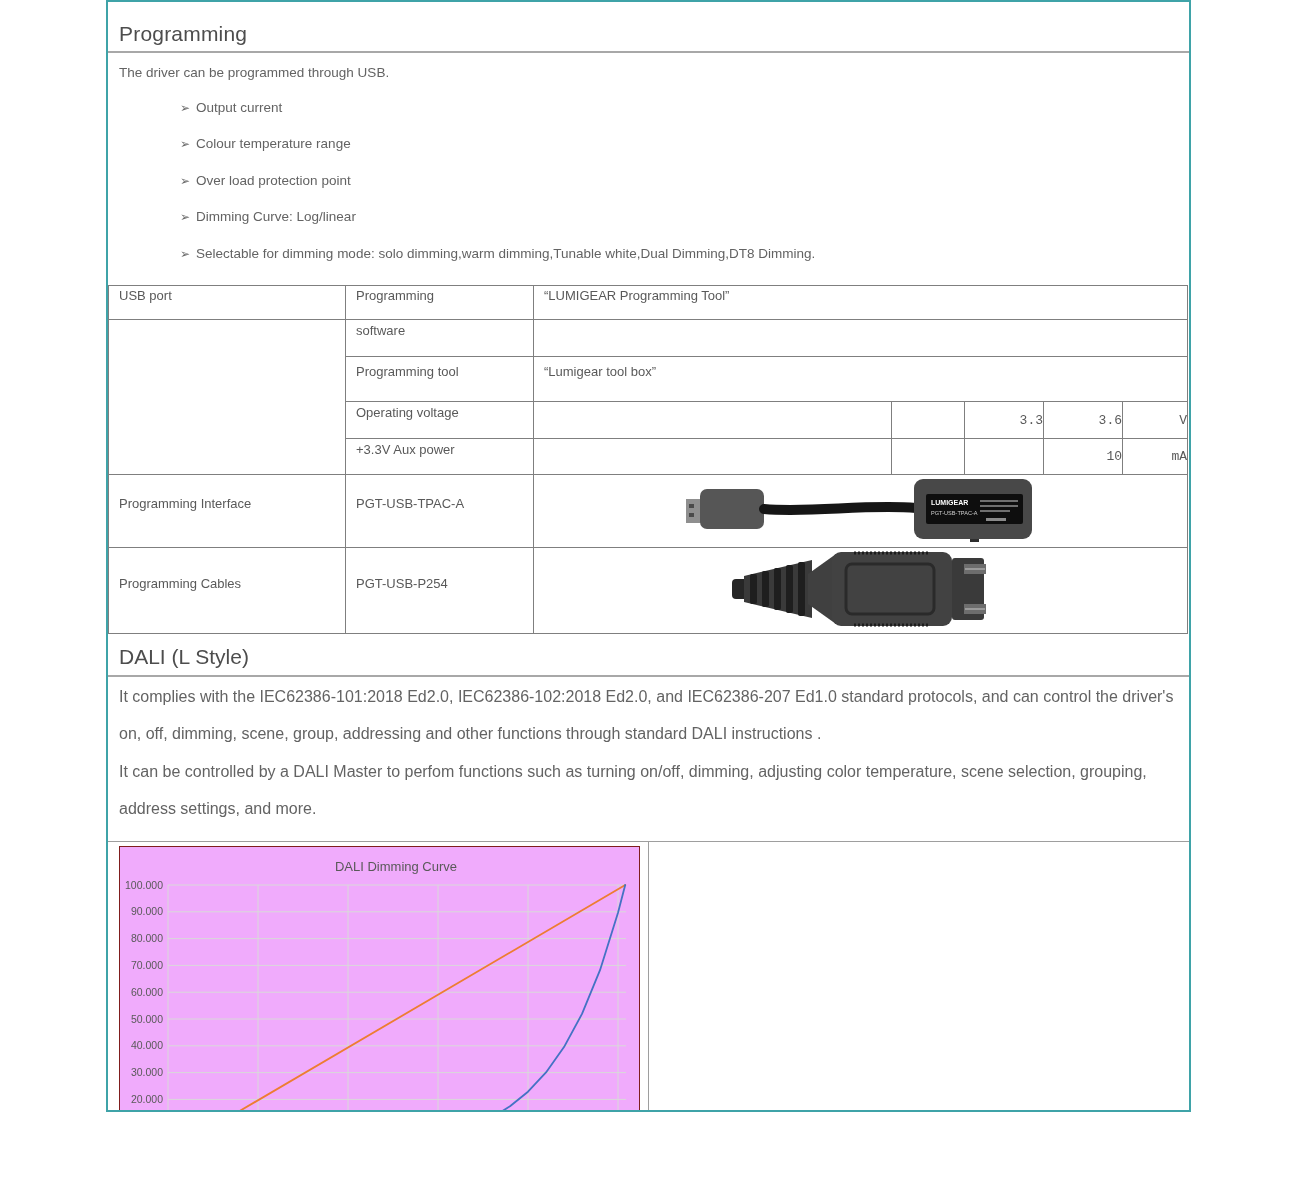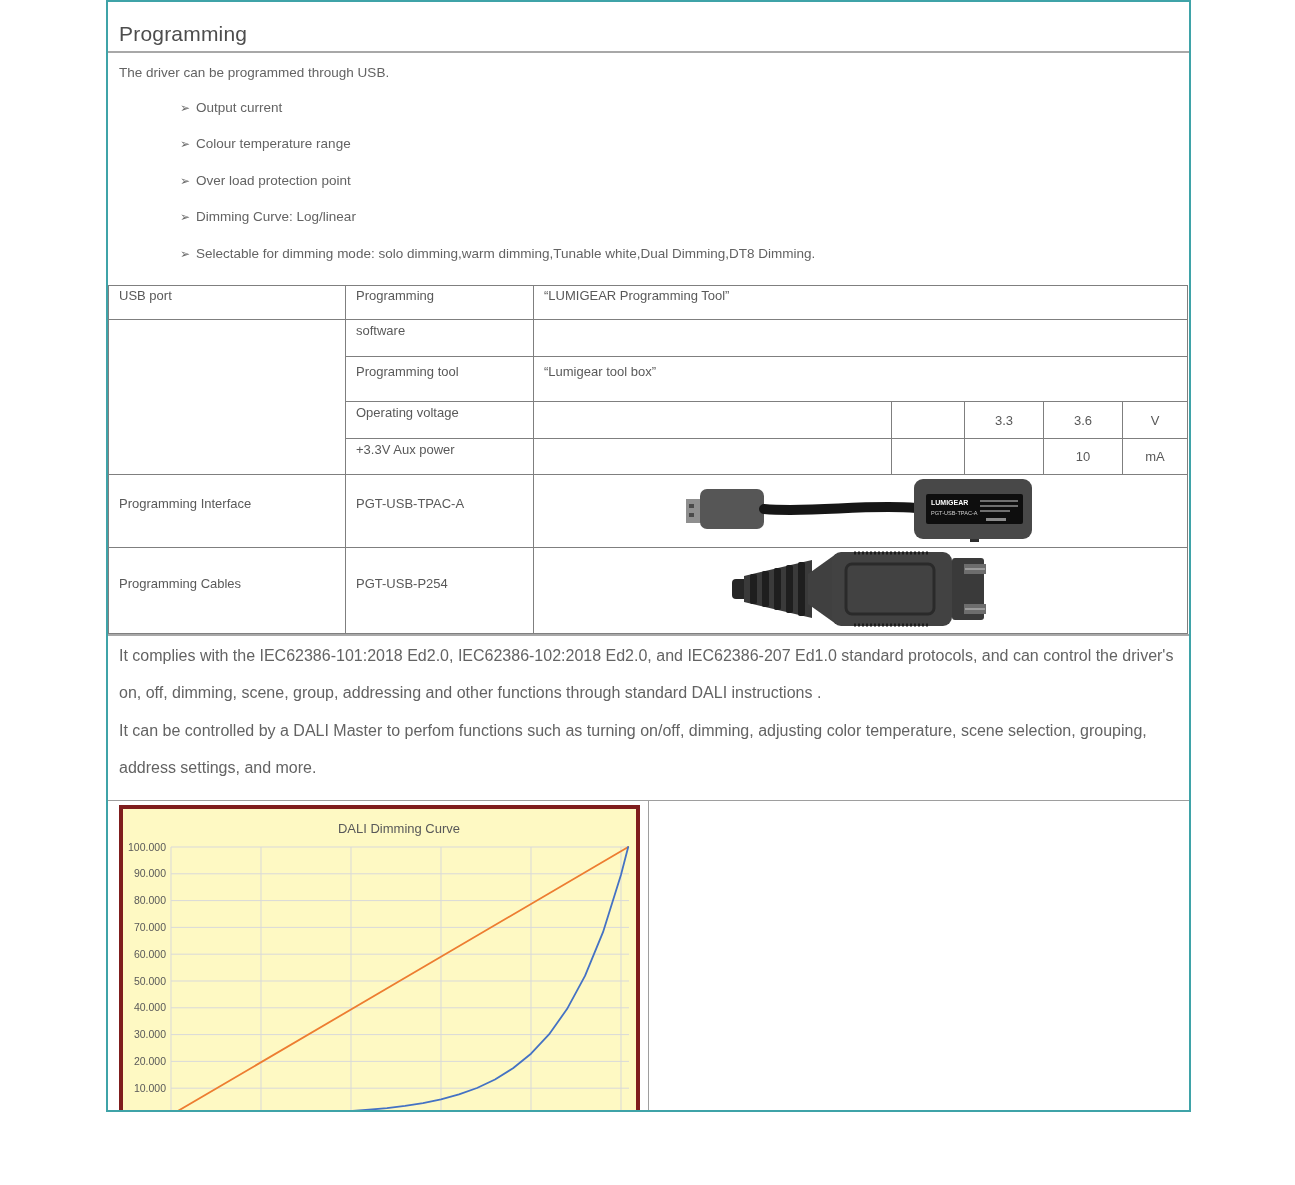--- a/index.html
+++ b/index.html
@@ -21,39 +21,39 @@
   ul.bullets { list-style:none; margin:10px 0 0 72px; }
   ul.bullets li { line-height:36.4px; font-size:13.5px; color:#636363; }
   ul.bullets .arrow { margin-right:6px; font-size:12px; color:#6a6a6a; }
 
   table.spec {
     border-collapse:collapse; table-layout:fixed;
     width:1079px; margin:13px 0 0 0;
     font-size:13px; color:#595959;
   }
   table.spec td { border:1px solid #7f7f7f; padding:0 0 15px 10px; vertical-align:middle; }
-  table.spec td.center { text-align:center; padding:0; }
+  table.spec td.center { text-align:right; padding:0;font-family:Liberation Mono, monospace; }
   table.spec td.imgcell { text-align:center; padding:0; }
 
   .h2 { font-size:21px; color:#4d4d4d; font-weight:400; margin:11px 0 6px 11px; }
   .para {
     font-size:16px; color:#636363; line-height:36.5px;
     margin:2px 0 0 11px; width:1062px;
   }
 
   .bottom-row {
     margin-top:14px; height:341px;
     border-top:1px solid #9e9e9e; border-bottom:1px solid #cccccc;
     display:flex;
   }
   .bottom-cell-left { width:541px; border-right:1px solid #9e9e9e; }
   .bottom-cell-right { flex:1; background:#ffffff; }
   .chart-frame {
     margin:4px 6px 3px 11px; width:521px; height:333px;
-    border:4px solid #7f1d1d; position:relative; background:#fef9c3;
+    border:1px solid #7f1d1d; position:relative; background:#f0abfc;
   }
   .chart-frame svg { position:absolute; left:0; top:0; }
 </style>
 </head>
 <body>
 
 <div class="page">
 
   <div class="h1">Programming</div>
   <div class="rule"></div>
@@ -153,20 +153,21 @@
           <rect x="232" y="16" width="22" height="10" fill="#6d6d6d"></rect>
           <rect x="233" y="20" width="20" height="2" fill="#9a9a9a"></rect>
           <rect x="232" y="56" width="22" height="10" fill="#6d6d6d"></rect>
           <rect x="233" y="60" width="20" height="2" fill="#9a9a9a"></rect>
         </svg>
       </td>
     </tr>
   </tbody>
     </table>
 
+  <div class="h2">DALI (L Style)</div>
   <div class="rule"></div>
   <p class="para">It complies with the IEC62386-101:2018 Ed2.0, IEC62386-102:2018 Ed2.0, and IEC62386-207 Ed1.0 standard protocols, and can control the driver's on, off, dimming, scene, group, addressing and other functions through standard DALI instructions .</p>
   <p class="para">It can be controlled by a DALI Master to perfom functions such as turning on/off, dimming, adjusting color temperature, scene selection, grouping, address settings, and more.</p>
 
   <div class="bottom-row">
     <div class="bottom-cell-left">
       <div class="chart-frame">
         <svg id="chart-svg" width="519" height="331" viewBox="0 0 519 331">
           <text id="chart-title" x="276" y="24" font-size="13" fill="#595959" text-anchor="middle">DALI Dimming Curve</text>
         <line x1="48" y1="38" x2="506" y2="38" stroke="#d9d9d9" stroke-width="1"></line>

